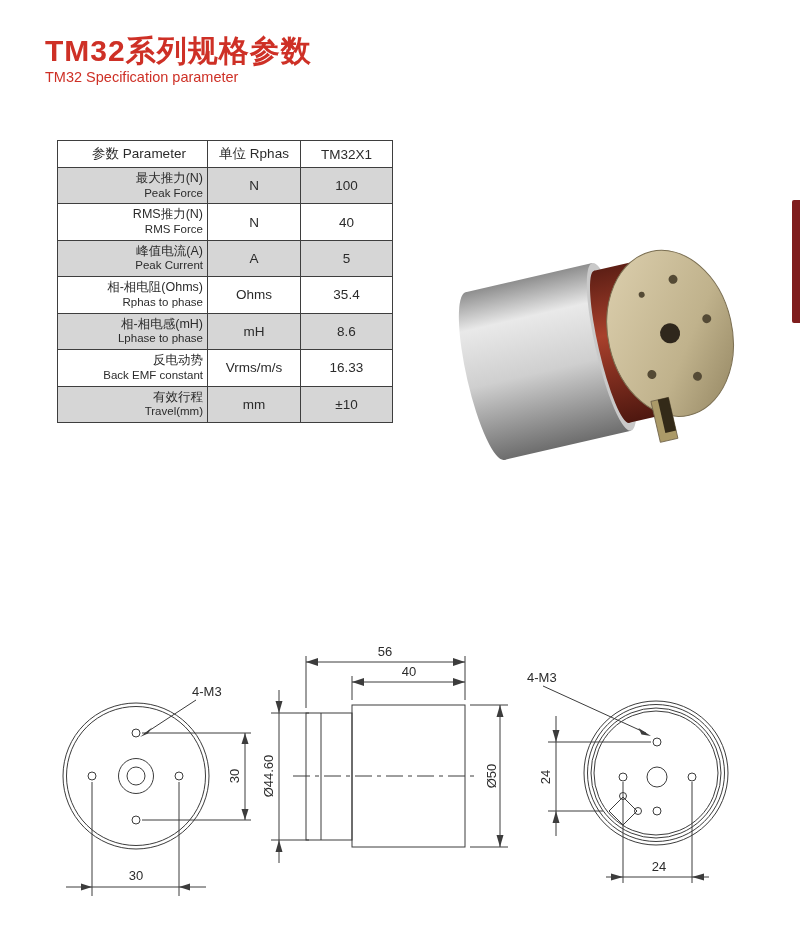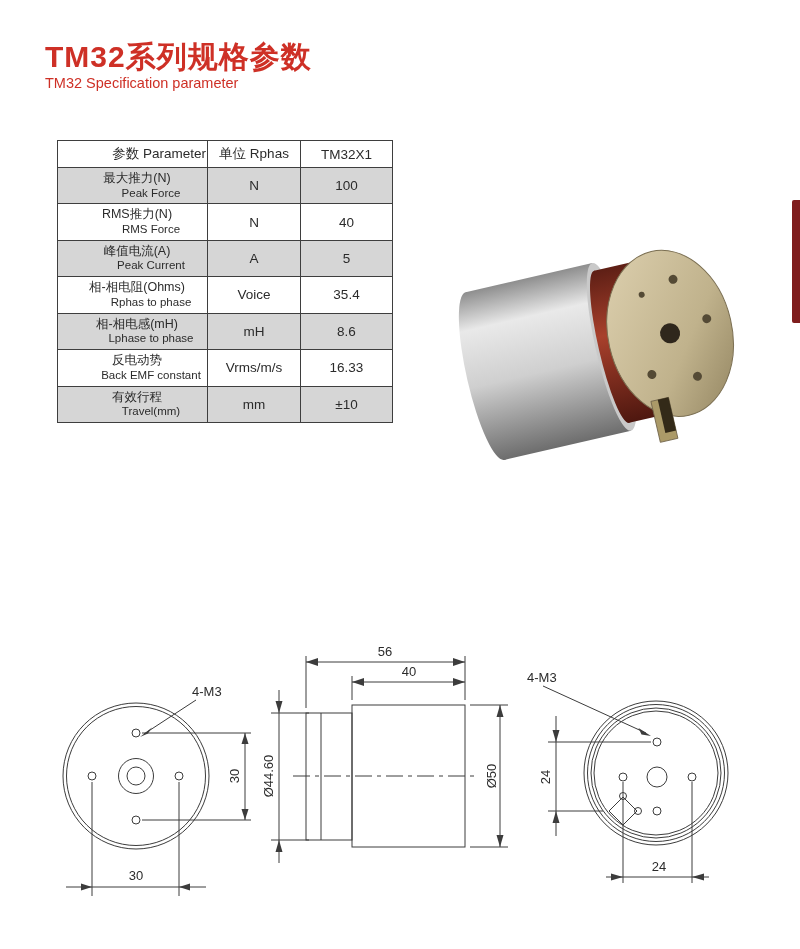--- a/index.html
+++ b/index.html
@@ -1,32 +1,32 @@
 <!DOCTYPE html>
 <html><head>
 <meta charset="utf-8">
 <style>
   html,body{margin:0;padding:0;}
   body{
     width:800px;height:949px;background:#ffffff;position:relative;
     font-family:"Liberation Sans",sans-serif;overflow:hidden;
   }
   
-  .page-header{position:absolute;left:45px;top:34px;margin-top:6px;}
+  .page-header{position:absolute;left:45px;top:34px;}
   .title-cn{font-size:30px;font-weight:bold;color:#ce3026;line-height:1.1;letter-spacing:1px;}
   .title-en{font-size:14.5px;font-weight:normal;color:#ce3026;margin-top:2px;}
   
   table.spec{
     position:absolute;left:57px;top:140px;width:335px;
     border-collapse:collapse;table-layout:fixed;color:#2b2b2b;
   }
   table.spec th,table.spec td{border:1.6px solid #3e3e3e;overflow:hidden;}
   table.spec th{height:24px;font-size:13.5px;font-weight:normal;background:#fff;}
-  th.h1{text-align:right;padding-left:14px;}
-  td.c1{padding:3px 4px 3px 13px;text-align:center;}
+  th.h1{text-align:center;padding-left:14px;}
+  td.c1{padding:3px 4px 3px 13px;text-align:right;}
   td.c2,td.c3{text-align:center;font-size:13.5px;}
   .cn{font-size:12.5px;line-height:1.25;}
   .en{font-size:11.5px;line-height:1.2;margin-left:28px;}
   tbody tr{height:36px;}
   tbody tr:nth-child(odd) td{background:#d6d6d6;}
   
   .side-tab{
     position:absolute;left:792px;top:200px;width:40px;height:123px;
     background:#7f1d1d;color:#fff;border-radius:2px;
     display:flex;flex-direction:column;align-items:center;
@@ -93,21 +93,21 @@
     </td>
     <td class="c2">A</td>
     <td class="c3">5</td>
   </tr>
 
   <tr>
     <td class="c1">
       <div class="cn">相-相电阻(Ohms)</div>
       <div class="en">Rphas to phase</div>
     </td>
-    <td class="c2">Voice</td>
+    <td class="c2">Ohms</td>
     <td class="c3">35.4</td>
   </tr>
 
   <tr>
     <td class="c1">
       <div class="cn">相-相电感(mH)</div>
       <div class="en">Lphase to phase</div>
     </td>
     <td class="c2">mH</td>
     <td class="c3">8.6</td>

